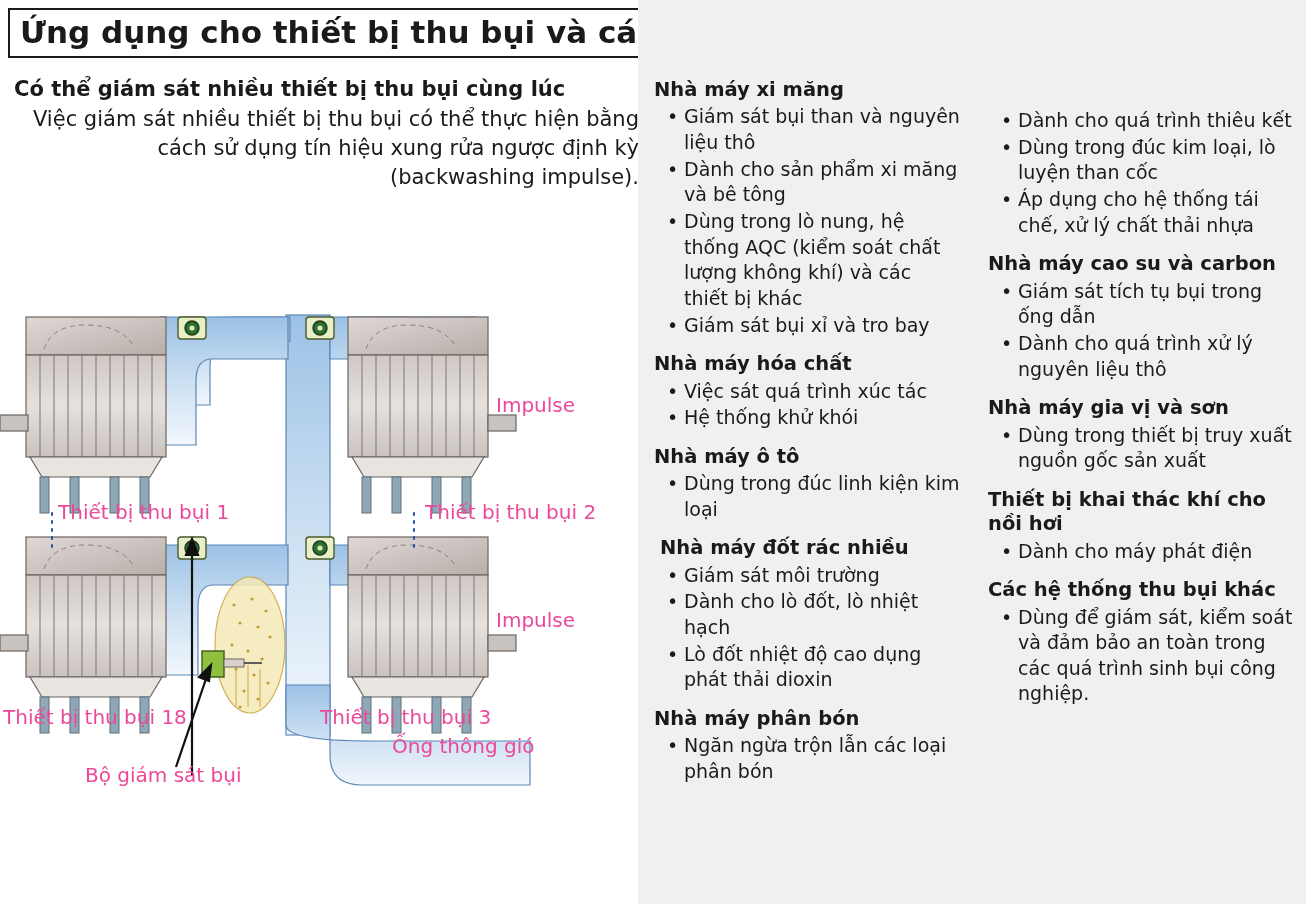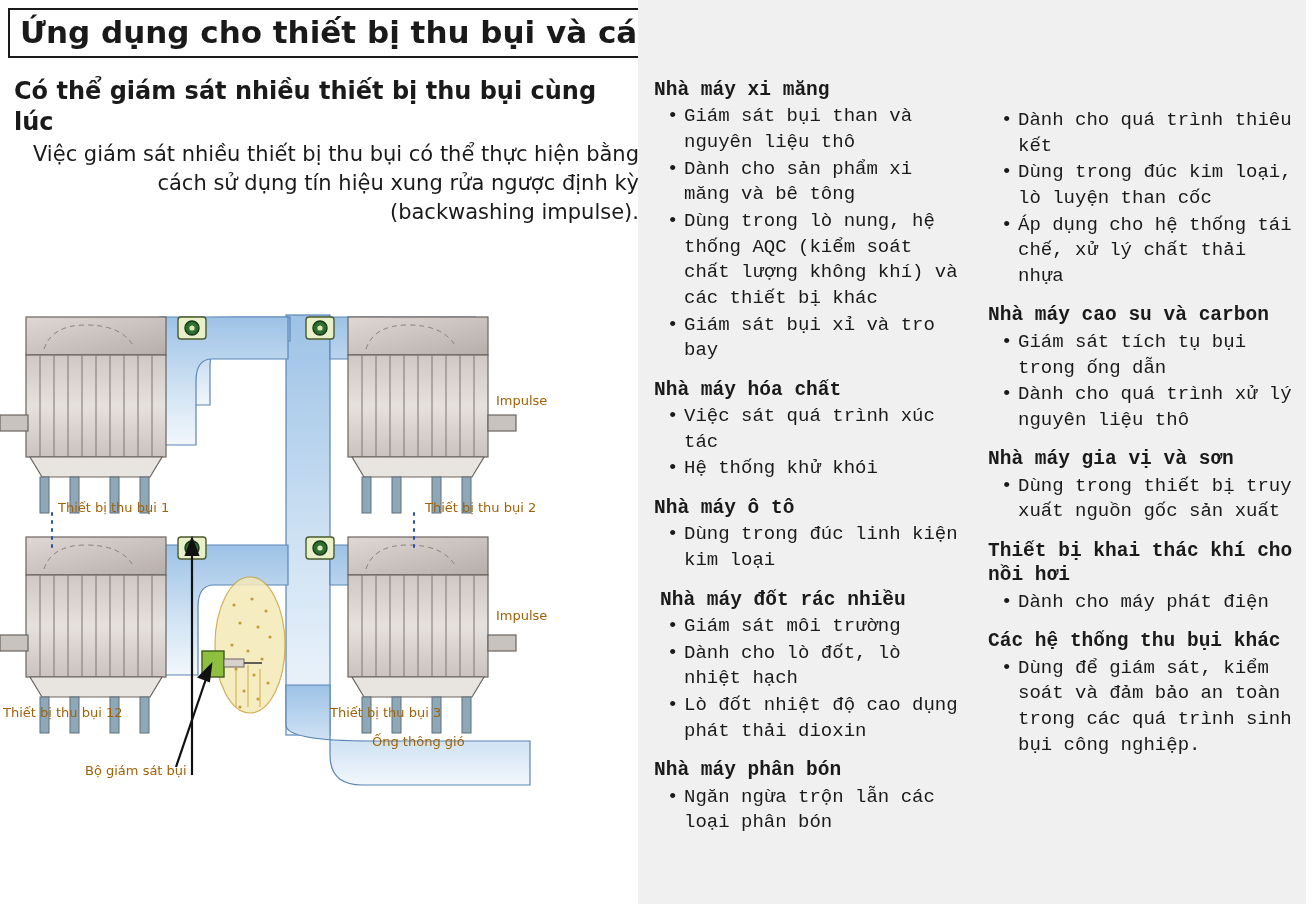--- a/index.html
+++ b/index.html
@@ -39,21 +39,21 @@
   }
 
   
   .intro {
     position: absolute;
     left: 14px;
     top: 76px;
     width: 625px;
   }
   .intro-head {
-    font-size: 24px;
+    font-size: 21px;
     font-weight: bold;
     line-height: 1.3;
     margin-bottom: 2px;
   }
   .intro-body {
     font-size: 21px;
     line-height: 1.38;
     text-align: right;
   }
 
@@ -79,21 +79,20 @@
   #col-bg-mid { left: 638px; }
   #col-bg-right { left: 972px; }
 
   
   .col {
     position: absolute;
     top: 0;
     width: 330px;
     box-sizing: border-box;
     padding: 0 12px;
-    font-family: Liberation Mono, monospace;
   }
   #col-mid { left: 642px; top: 78px; }
   #col-right { left: 976px; top: 108px; }
 
   .sec { margin-bottom: 2px; }
   .sec-head {
     font-size: 19.5px;
     font-weight: bold;
     line-height: 1.25;
     margin: 0 0 2px 0;
@@ -123,22 +122,22 @@
     position: absolute;
     left: 0;
     top: 255px;
     width: 640px;
     height: 600px;
   }
   .diagram svg { display: block; }
 
   .dlabel {
     position: absolute;
-    font-size: 13px;
-    color: #a16207;
+    font-size: 20px;
+    color: #ec4899;
     white-space: nowrap;
   }
 </style>
 </head>
 <body>
 
 <div class="page">
 
   <div class="title-box">
     <div class="title-text">Ứng dụng cho thiết bị thu bụi và các thiết bị khác</div>
@@ -447,19 +446,19 @@
       <g stroke="#2a4fa8" stroke-width="2" stroke-dasharray="2 6" stroke-linecap="round">
         <line x1="52" y1="258" x2="52" y2="292"></line>
         <line x1="414" y1="258" x2="414" y2="292"></line>
       </g>
     </svg>
 
     <div class="dlabel" style="left:496px; top:138px;">Impulse</div>
     <div class="dlabel" style="left:496px; top:353px;">Impulse</div>
     <div class="dlabel" style="left:58px; top:245px;">Thiết bị thu bụi 1</div>
     <div class="dlabel" style="left:425px; top:245px;">Thiết bị thu bụi 2</div>
-    <div class="dlabel" style="left:3px; top:450px;">Thiết bị thu bụi 12</div>
-    <div class="dlabel" style="left:330px; top:450px;">Thiết bị thu bụi 3</div>
+    <div class="dlabel" style="left:3px; top:450px;">Thiết bị thu bụi 18</div>
+    <div class="dlabel" style="left:320px; top:450px;">Thiết bị thu bụi 3</div>
     <div class="dlabel" style="left:85px; top:508px;">Bộ giám sát bụi</div>
-    <div class="dlabel" style="left:372px; top:479px;">Ống thông gió</div>
+    <div class="dlabel" style="left:392px; top:479px;">Ống thông gió</div>
   </div>
 
 </div>
 
 </body></html>

